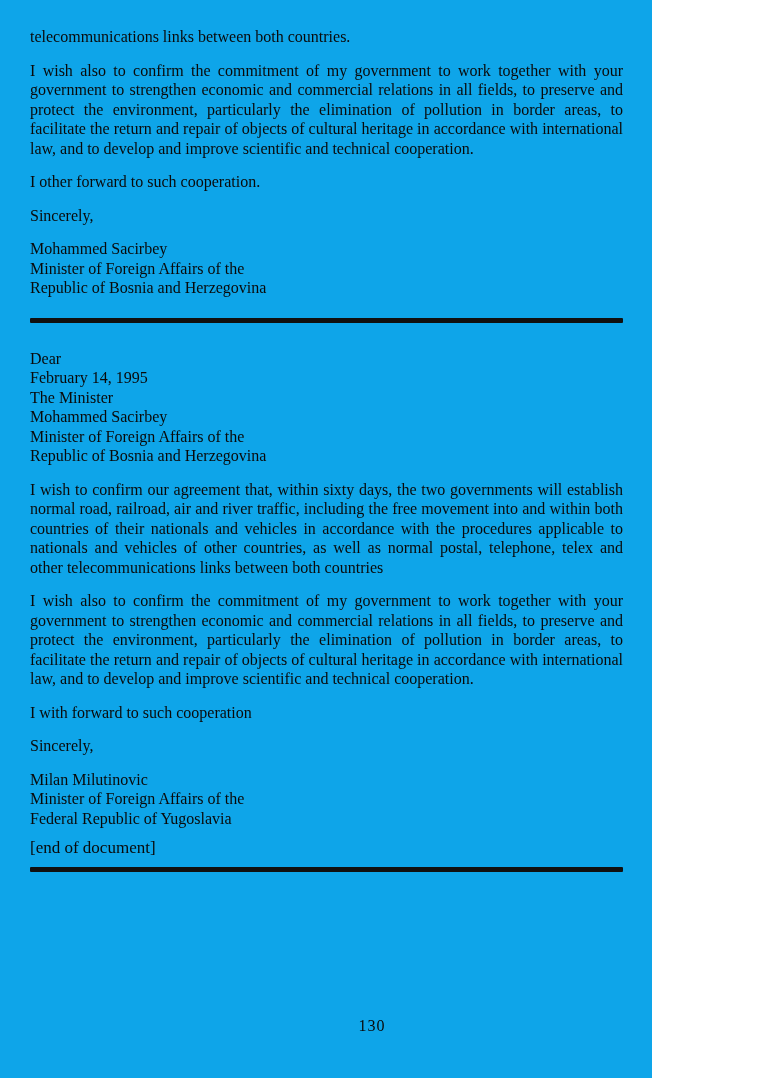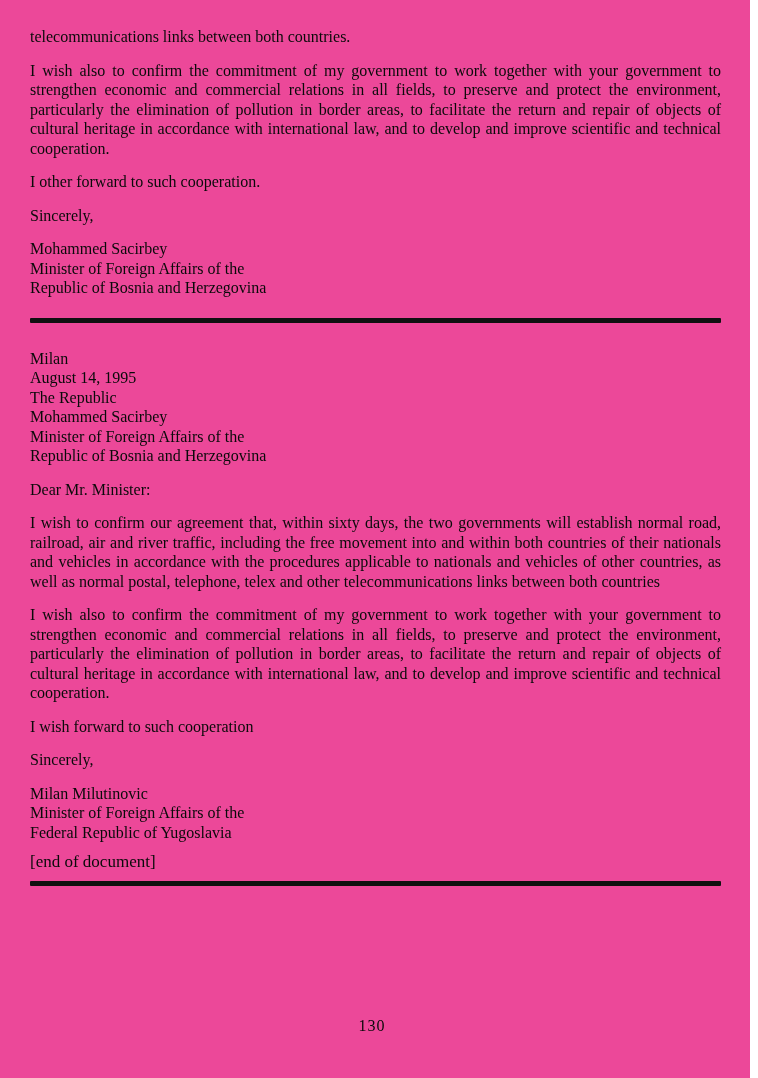--- a/index.html
+++ b/index.html
@@ -1,20 +1,20 @@
 <!DOCTYPE html>
 <html><head>
 <meta charset="utf-8">
 <style>
   html, body { margin: 0; padding: 0; background: #ffffff; }
   .page {
     position: relative;
-    width: 750px;
+    width: 652px;
     height: 1078px;
-    background: #ec4899;
+    background: #0ea5e9;
     color: #0a0a0a;
     font-family: "Liberation Serif", serif;
     font-size: 16px;
     line-height: 19.5px;
     overflow: hidden;
   }
   .content { padding: 27px 29px 0 30px; }
   .para { margin: 0 0 14px 0; }
   .justify { text-align: justify; }
   .block { margin: 0 0 14px 0; }
@@ -57,31 +57,30 @@
         <span class="line">Mohammed Sacirbey</span>
         <span class="line">Minister of Foreign Affairs of the</span>
         <span class="line">Republic of Bosnia and Herzegovina</span>
       </div>
     </div>
 
     <div class="rule"></div>
 
     <div>
       <div class="block">
-        <span class="line">Milan</span>
-        <span class="line">August 14, 1995</span>
-        <span class="line">The Republic</span>
+        <span class="line">Dear</span>
+        <span class="line">February 14, 1995</span>
+        <span class="line">The Minister</span>
         <span class="line">Mohammed Sacirbey</span>
         <span class="line">Minister of Foreign Affairs of the</span>
         <span class="line">Republic of Bosnia and Herzegovina</span>
       </div>
-      <p class="para">Dear Mr. Minister:</p>
       <p class="para justify">I wish to confirm our agreement that, within sixty days, the two governments will establish normal road, railroad, air and river traffic, including the free movement into and within both countries of their nationals and vehicles in accordance with the procedures applicable to nationals and vehicles of other countries, as well as normal postal, telephone, telex and other telecommunications links between both countries</p>
       <p class="para justify">I wish also to confirm the commitment of my government to work together with your government to strengthen economic and commercial relations in all fields, to preserve and protect the environment, particularly the elimination of pollution in border areas, to facilitate the return and repair of objects of cultural heritage in accordance with international law, and to develop and improve scientific and technical cooperation.</p>
-      <p class="para">I wish forward to such cooperation</p>
+      <p class="para">I with forward to such cooperation</p>
       <p class="para">Sincerely,</p>
       <div class="block sig-block">
         <span class="line">Milan Milutinovic</span>
         <span class="line">Minister of Foreign Affairs of the</span>
         <span class="line">Federal Republic of Yugoslavia</span>
       </div>
       <p class="endnote">[end of document]</p>
     </div>
 
     <div class="rule rule-bottom"></div>

